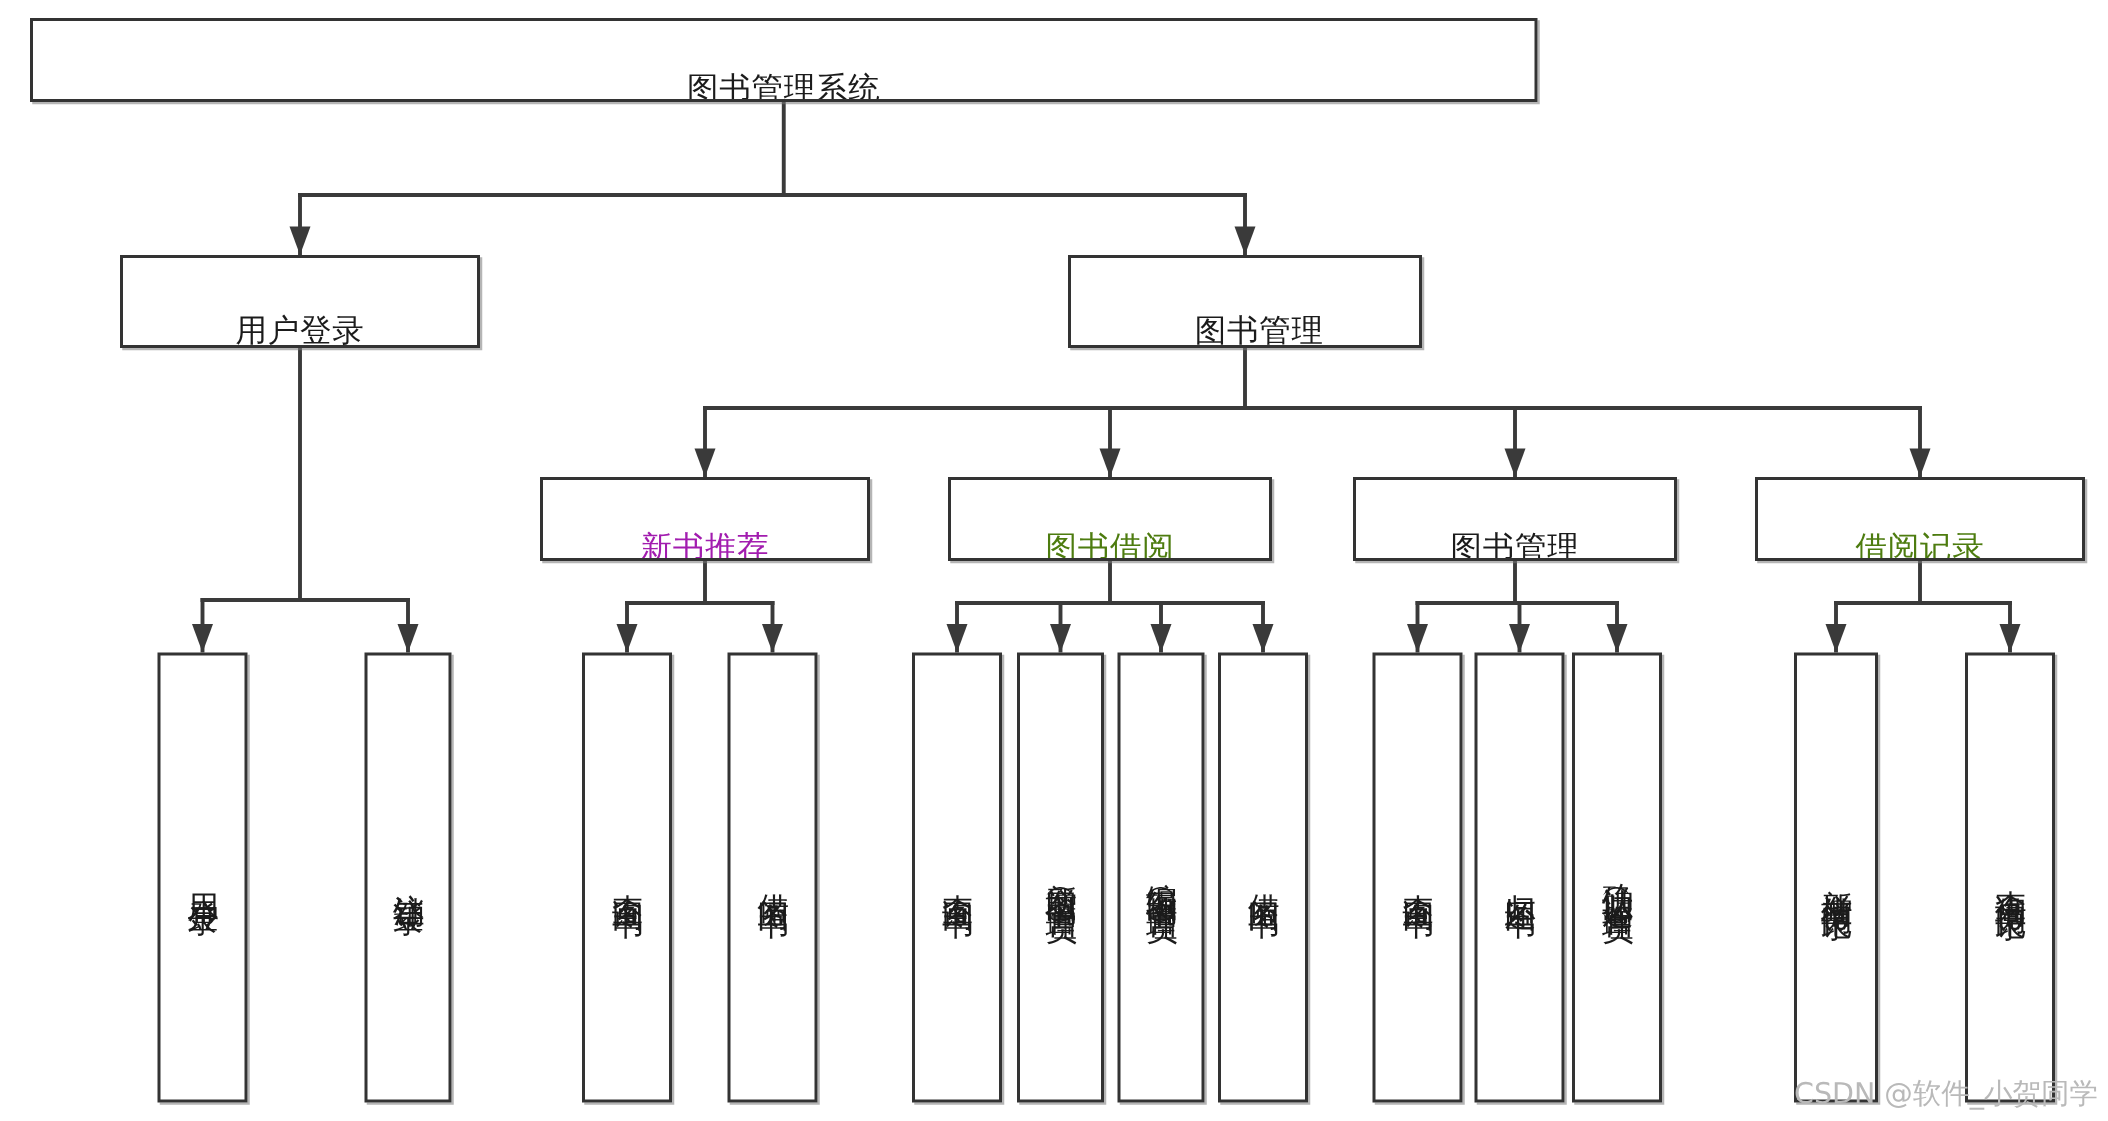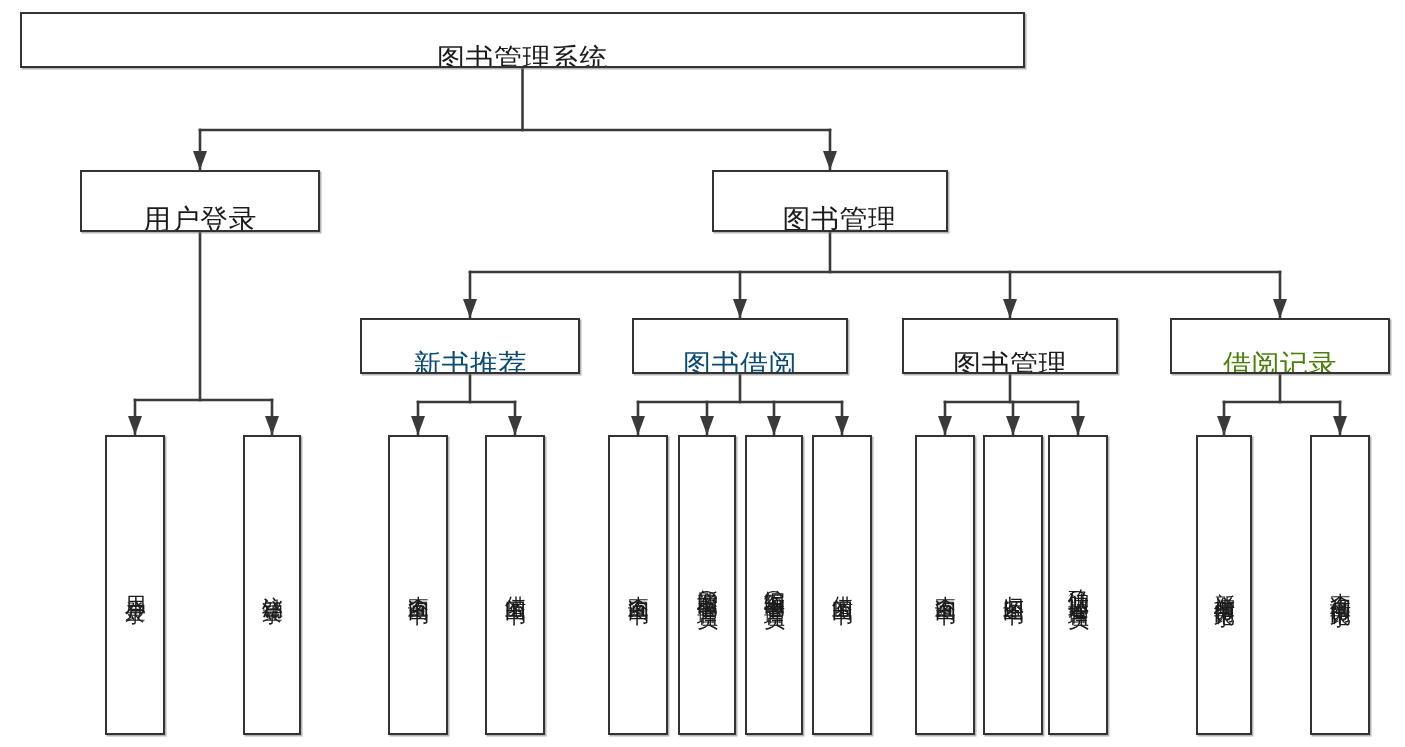--- a/index.html
+++ b/index.html
@@ -38,21 +38,21 @@
   }
   .node-label {
     color: #1b1b1b;
     font-family: "DejaVu Sans", "Liberation Sans", sans-serif;
     line-height: 1.18;
     text-align: center;
     white-space: pre;
     user-select: none;
   }
   .node-box.horizontal .node-label {
-    font-size: 28px;
+    font-size: 21px;
     letter-spacing: 0.5px;
     margin-top: 38px;
   }
   .node-box.vertical .node-label {
     font-size: 21px;
     writing-mode: vertical-rl;
     text-orientation: upright;
     letter-spacing: 3px;
     line-height: 1;
   }
@@ -127,24 +127,24 @@
       <div class="node-box horizontal" style="left: 20px; top: 12px; width: 1005px; height: 56px; border-color: rgb(51, 51, 51);">
         <span class="node-label" style="color: rgb(27, 27, 27);">图书管理系统</span>
       </div>
       <div class="node-box horizontal" style="left: 80px; top: 170px; width: 240px; height: 62px; border-color: rgb(51, 51, 51);">
         <span class="node-label" style="color: rgb(27, 27, 27);">用户登录</span>
       </div>
       <div class="node-box horizontal" style="left: 712px; top: 170px; width: 236px; height: 62px; border-color: rgb(51, 51, 51); padding-left: 19px;">
         <span class="node-label" style="color: rgb(27, 27, 27);">图书管理</span>
       </div>
       <div class="node-box horizontal" style="left: 360px; top: 318px; width: 220px; height: 56px; border-color: rgb(51, 51, 51);">
-        <span class="node-label" style="color: #0c4a6e;">新书推荐</span>
+        <span class="node-label" style="color: #a21caf;">新书推荐</span>
       </div>
       <div class="node-box horizontal" style="left: 632px; top: 318px; width: 216px; height: 56px; border-color: rgb(51, 51, 51);">
-        <span class="node-label" style="color: #0c4a6e;">图书借阅</span>
+        <span class="node-label" style="color: #4d7c0f;">图书借阅</span>
       </div>
       <div class="node-box horizontal" style="left: 902px; top: 318px; width: 216px; height: 56px; border-color: rgb(51, 51, 51);">
         <span class="node-label" style="color: rgb(27, 27, 27);">图书管理</span>
       </div>
       <div class="node-box horizontal" style="left: 1170px; top: 318px; width: 220px; height: 56px; border-color: rgb(51, 51, 51);">
         <span class="node-label" style="color: #4d7c0f;">借阅记录</span>
       </div>
       <div class="node-box vertical" style="left: 105px; top: 435px; width: 60px; height: 300px; border-color: rgb(51, 51, 51);">
         <span class="node-label" style="color: rgb(27, 27, 27);">用户登录</span>
       </div>
@@ -178,13 +178,14 @@
       <div class="node-box vertical" style="left: 1048px; top: 435px; width: 60px; height: 300px; border-color: rgb(51, 51, 51);">
         <span class="node-label" style="color: rgb(27, 27, 27);">确认归还（管理员）</span>
       </div>
       <div class="node-box vertical" style="left: 1196px; top: 435px; width: 56px; height: 300px; border-color: rgb(51, 51, 51);">
         <span class="node-label" style="color: rgb(27, 27, 27);">新增借阅记录</span>
       </div>
       <div class="node-box vertical" style="left: 1310px; top: 435px; width: 60px; height: 300px; border-color: rgb(51, 51, 51);">
         <span class="node-label" style="color: rgb(27, 27, 27);">查询借阅记录</span>
       </div>
     </div>
+  <div class="watermark" style="left: 1196px; top: 716px; color: rgb(185, 185, 185);">CSDN @软件_小贺同学</div>
 </div>
 
 </body></html>

